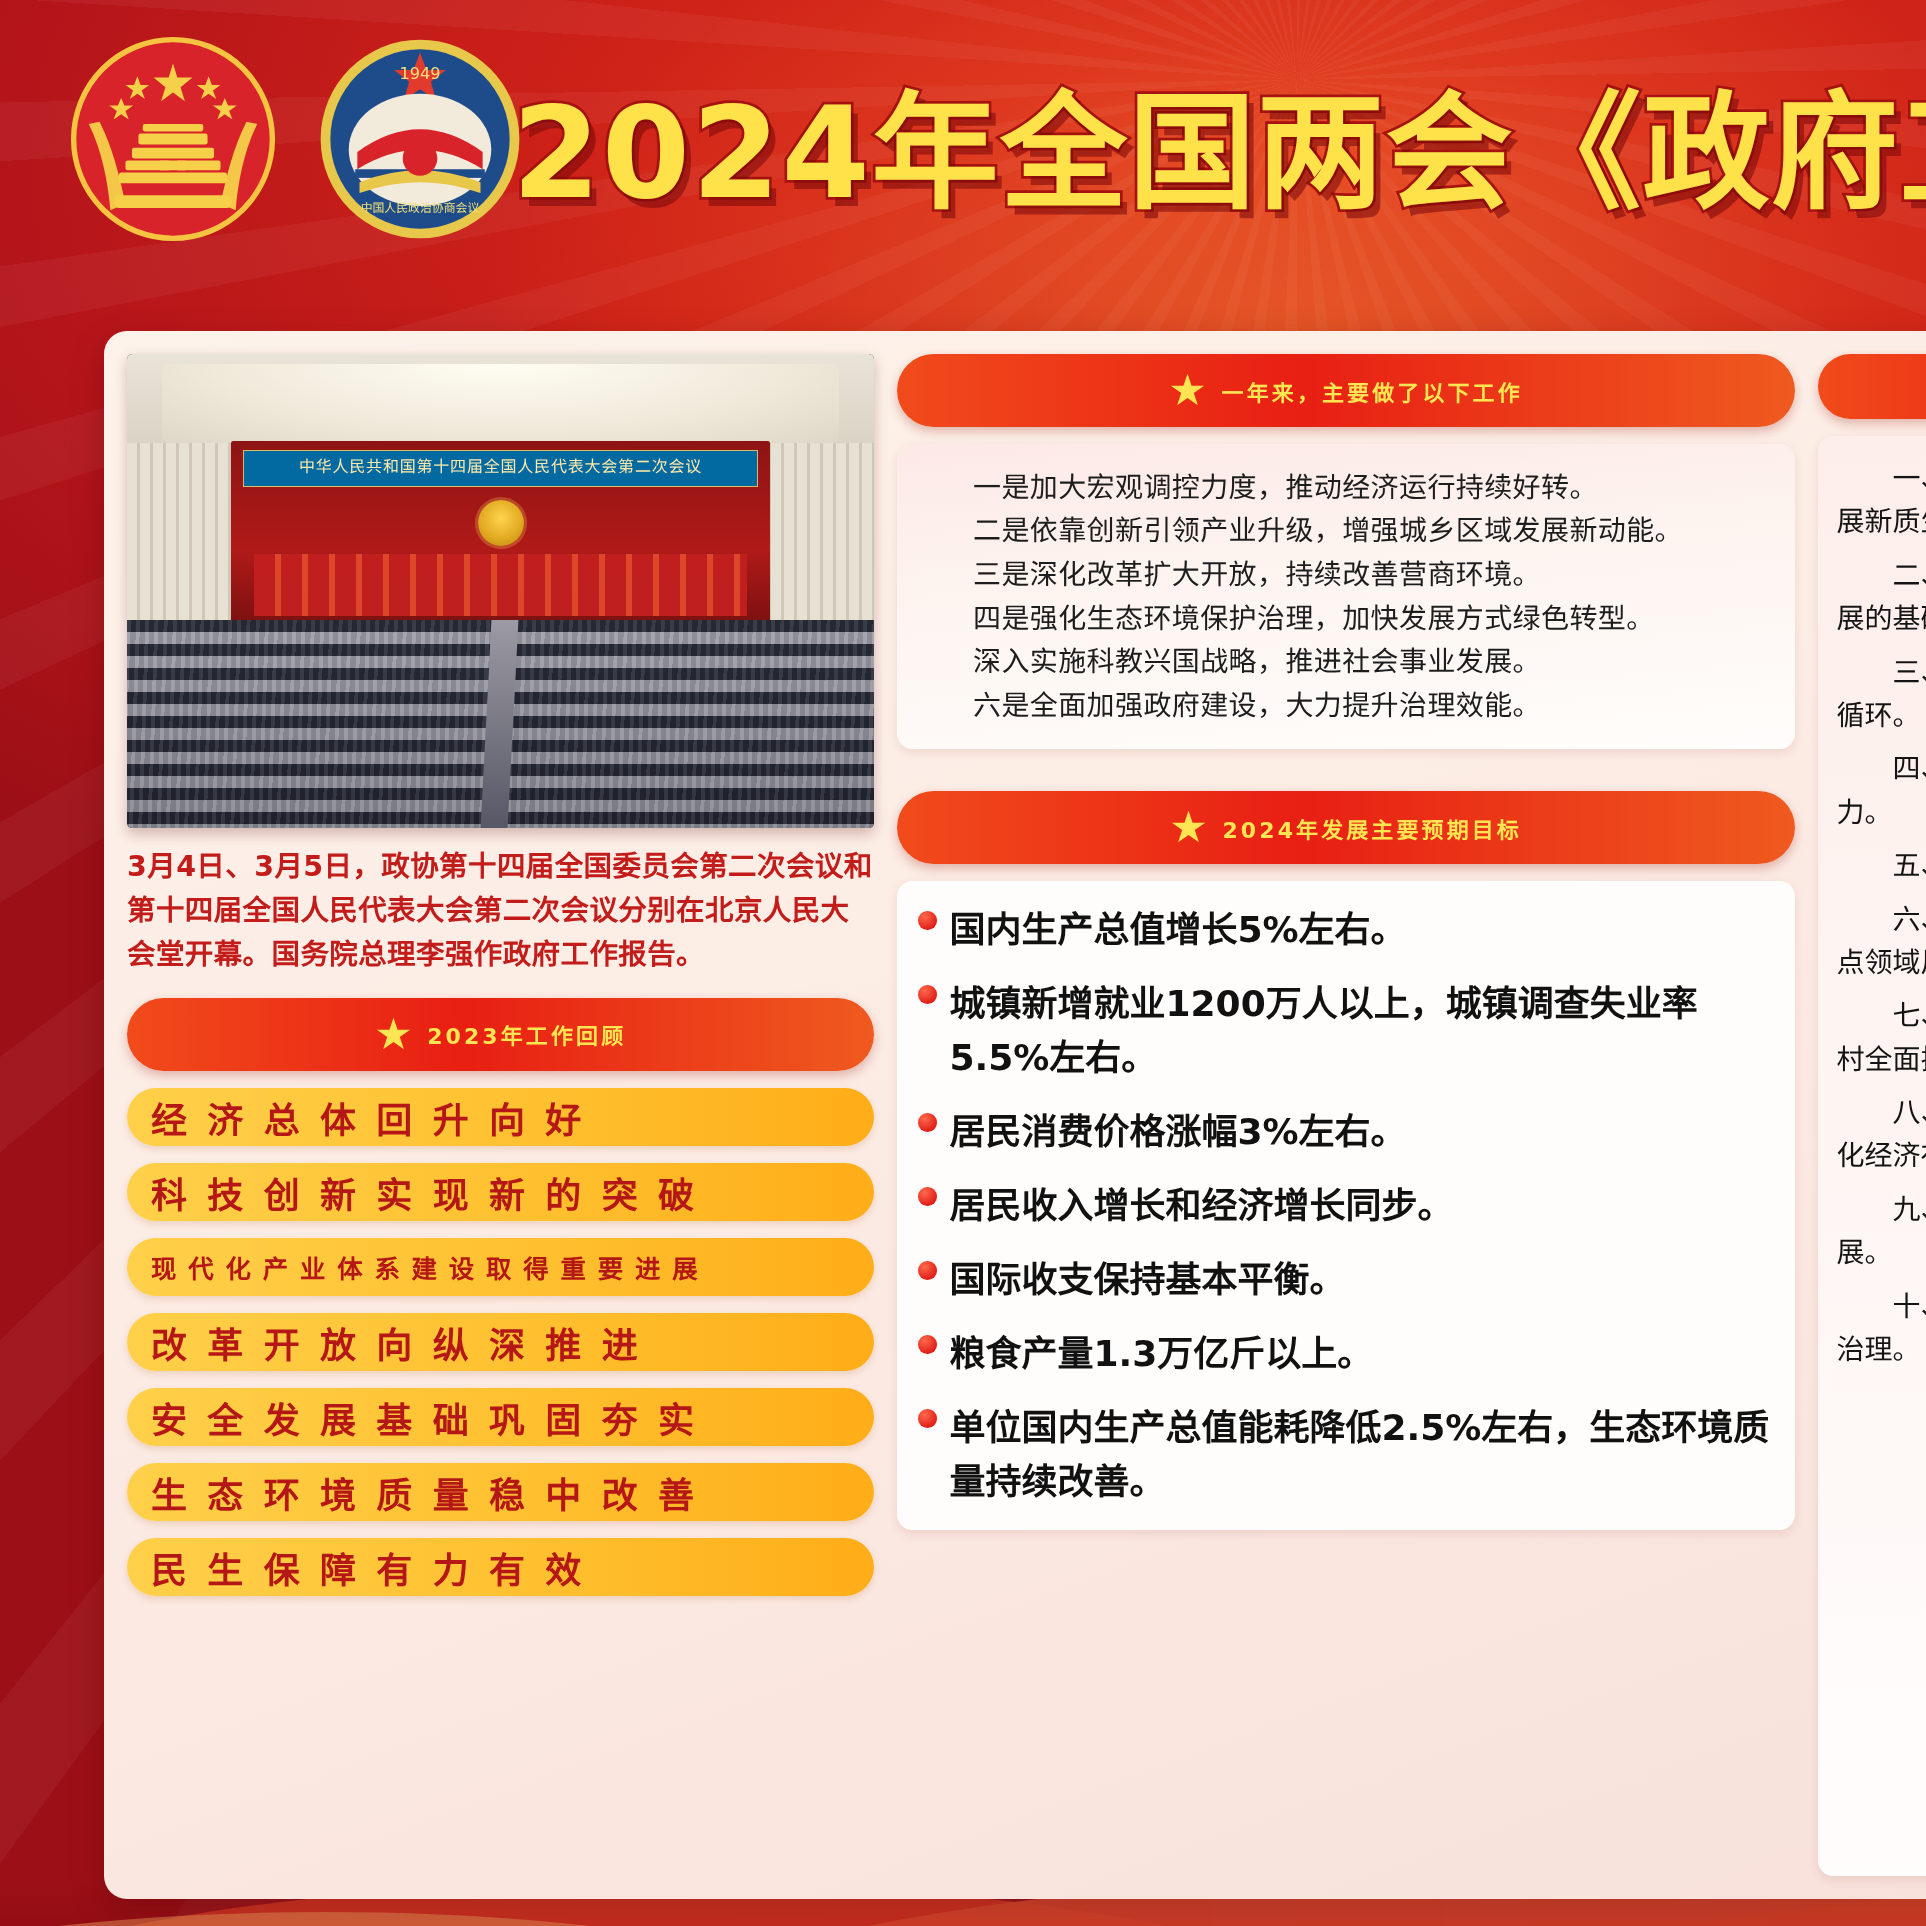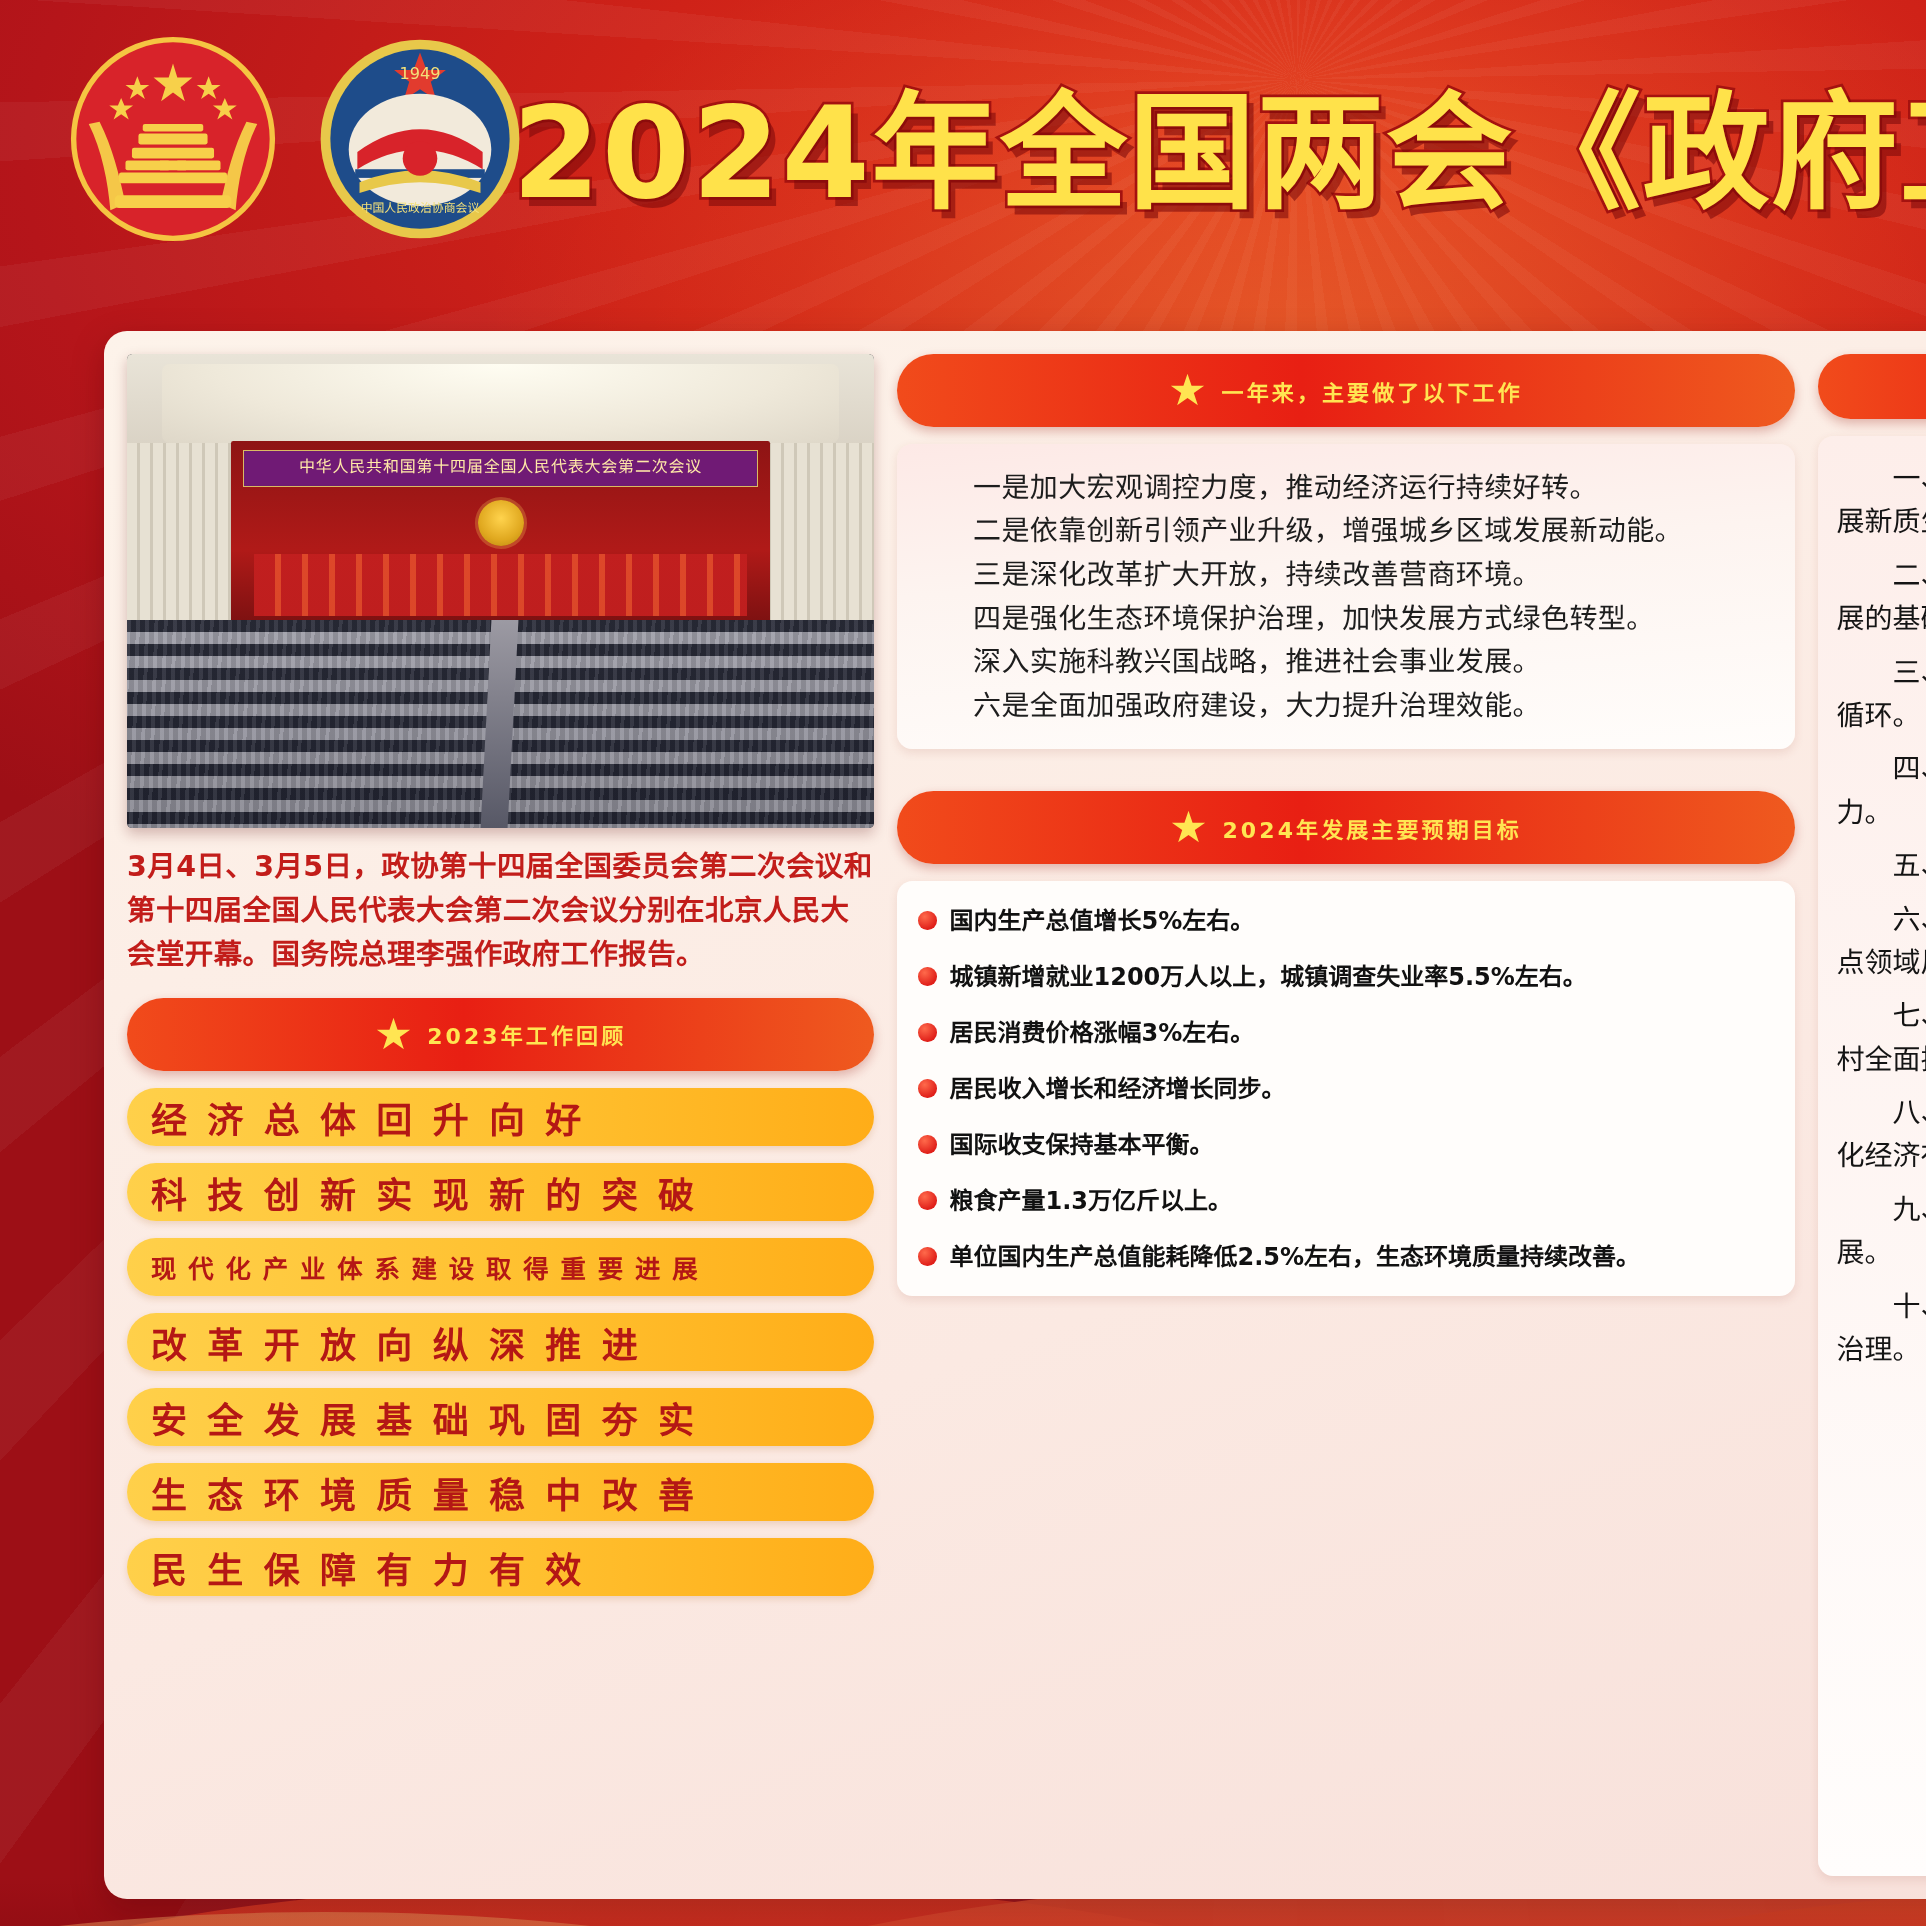--- a/index.html
+++ b/index.html
@@ -141,21 +141,21 @@
   }
   .photo .hall-wallL { left: 0; }
   .photo .hall-wallR { right: 0; }
   .photo .stage {
     position:absolute; left: 104px; right: 104px; top: 87px; height: 181px;
     background: linear-gradient(180deg,#8e1414,#b01a18 60%,#7d1111);
     border-radius: 2.3px;
   }
   .photo .banner {
     position:absolute; left: 116px; right: 116px; top: 96px; height: 35px;
-    background: #701a75;
+    background: #0369a1;
     border: 1.5px solid #d9bb63;
     color: #ffe9a8;
     font-size: 16px;
     line-height: 32px;
     text-align: center;
     letter-spacing: 0.8px;
     font-family: "DejaVu Sans", sans-serif;
     white-space: nowrap;
     overflow: hidden;
   }
@@ -263,21 +263,21 @@
              box-shadow: 0 3.9px 10px rgba(150,60,40,.12); }
   .bullet { display: flex; gap: 13px; margin-bottom: 20px; align-items: flex-start; }
   .bullet:last-child { margin-bottom: 0; }
   .dot {
     width: 18.5px; height: 18.5px; border-radius: 50%;
     background: radial-gradient(circle at 35% 30%, #ff6a4b, #e0201a 70%);
     flex: none; margin-top: 8.5px;
   }
   .bullet .t {
     color: #111;
-    font-size: 24px;
+    font-size: 36px;
     line-height: 1.5;
     font-family: "DejaVu Sans", sans-serif;
     font-weight: 600;
   }
 
   .tasks { margin-top: 17px; background: linear-gradient(180deg,#fdeeea,#fffdfc); border-radius: 15.4px;
            padding: 21px 18.5px; box-sizing: border-box; box-shadow: 0 3.9px 10px rgba(150,60,40,.12); flex: 1; }
   .tasks p {
     margin: 0 0 10px 0;
     color: #141414;

